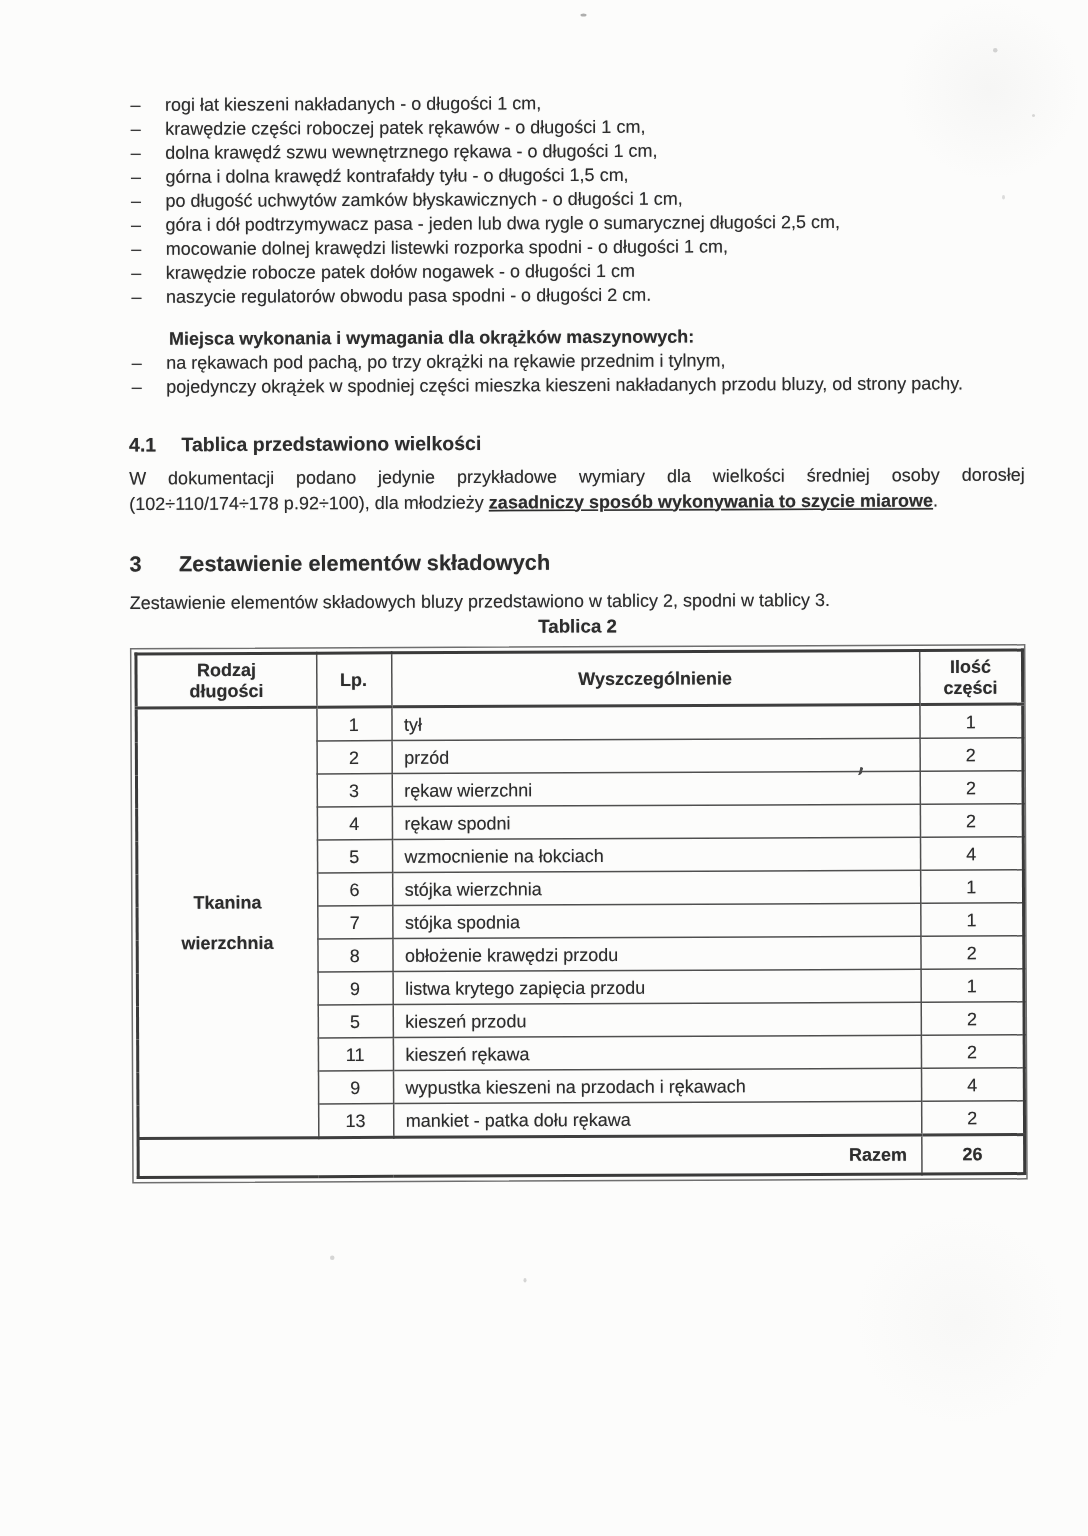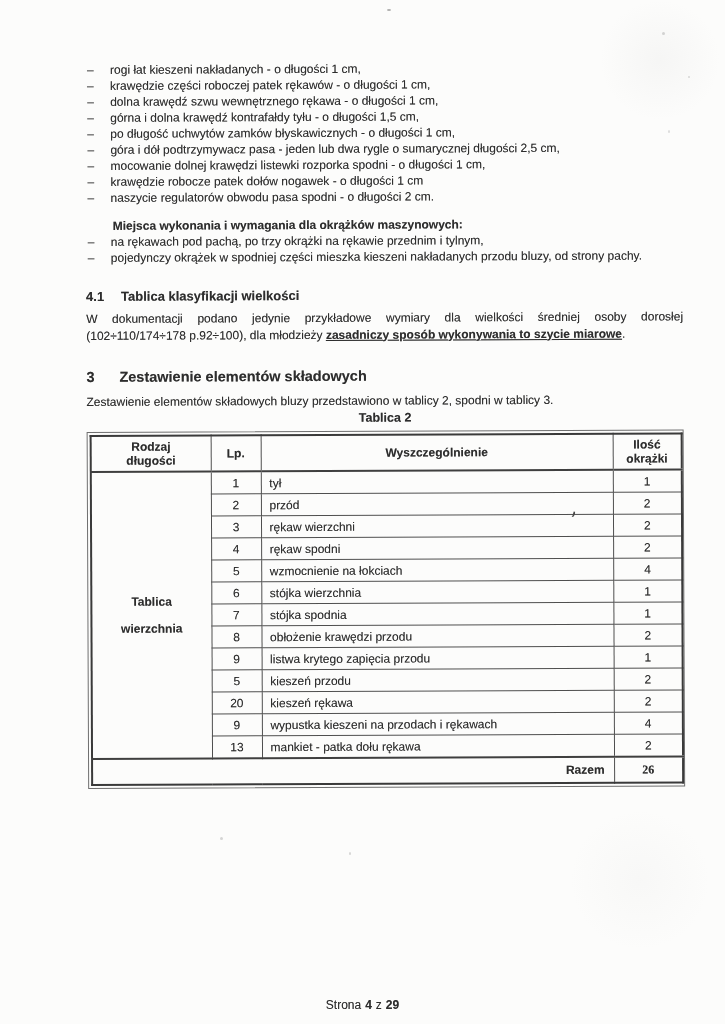--- a/index.html
+++ b/index.html
@@ -47,21 +47,21 @@
   th { font-weight:bold; text-align:center; line-height:14px; padding:3px 4px; height:32px; box-sizing:border-box; }
   tr.data-row td { height:21px; }
   td.c-lp  { text-align:center; }
   td.c-name{ text-align:left; padding-left:8px; }
   td.c-qty { text-align:center; }
   td.material-cell { text-align:center; vertical-align:middle; font-weight:bold; }
   td.material-cell div { line-height:27px; }
   tr.header-row th { border-bottom:2px solid #3f3f3f; }
   tr.total-row td { height:24px; border-top:2px solid #3f3f3f; font-weight:bold; }
   td.total-label { text-align:right; padding-right:9px; }
-  td.total-value { text-align:center;font-family:Liberation Serif, serif; }
+  td.total-value { text-align:center; }
 
   .footer {
     position:absolute; left:0; right:0; bottom:12px;
     text-align:center; font-size:12px; color:#2d2d2d;
     text-shadow:0 0 0.5px rgba(45,45,45,0.45);
   }
   .footer .b { font-weight:bold; }
   .footer .sep { margin:0 4px; }
   .footer .pre { margin-right:4px; }
 
@@ -124,21 +124,21 @@
           <span class="li-text">na rękawach pod pachą, po trzy okrążki na rękawie przednim i tylnym,</span>
         </li>
       <li>
           <span class="dash">–</span>
           <span class="li-text">pojedynczy okrążek w spodniej części mieszka kieszeni nakładanych przodu bluzy, od strony pachy.</span>
         </li>
     </ul>
 
     <div class="sec-heading h23">
       <span class="sec-num">4.1</span>
-      <span>Tablica klasyfikacji wielkości</span>
+      <span>Tablica przedstawiono wielkości</span>
     </div>
 
     <div class="para">
       <div class="jline">W dokumentacji podano jedynie przykładowe wymiary dla wielkości średniej osoby dorosłej</div>
       <div><span>(102÷110/174÷178 p.92÷100), dla młodzieży </span><span class="emph">zasadniczy sposób wykonywania to szycie miarowe</span><span>.</span></div>
     </div>
 
     <div class="sec-heading h3">
       <span class="sec-num">3</span>
       <span>Zestawienie elementów składowych</span>
@@ -158,28 +158,28 @@
         <thead>
           <tr class="header-row">
             <th>
                 <div>Rodzaj</div>
                 <div>długości</div>
               </th>
             <th>Lp.</th>
             <th>Wyszczególnienie</th>
             <th>
                 <div>Ilość</div>
-                <div>okrążki</div>
+                <div>części</div>
               </th>
           </tr>
         </thead>
         <tbody>
           <tr class="data-row">
             <td class="material-cell" rowspan="13">
-                <div>Tablica</div>
+                <div>Tkanina</div>
                 <div>wierzchnia</div>
               </td>
             <td class="c-lp">1</td>
               <td class="c-name">tył</td>
               <td class="c-qty">1</td>
           </tr>
           <tr class="data-row">
               <td class="c-lp">2</td>
               <td class="c-name">przód</td>
               <td class="c-qty">2</td>
@@ -218,21 +218,21 @@
               <td class="c-lp">9</td>
               <td class="c-name">listwa krytego zapięcia przodu</td>
               <td class="c-qty">1</td>
             </tr>
           <tr class="data-row">
               <td class="c-lp">5</td>
               <td class="c-name">kieszeń przodu</td>
               <td class="c-qty">2</td>
             </tr>
           <tr class="data-row">
-              <td class="c-lp">20</td>
+              <td class="c-lp">11</td>
               <td class="c-name">kieszeń rękawa</td>
               <td class="c-qty">2</td>
             </tr>
           <tr class="data-row">
               <td class="c-lp">9</td>
               <td class="c-name">wypustka kieszeni na przodach i rękawach</td>
               <td class="c-qty">4</td>
             </tr>
           <tr class="data-row">
               <td class="c-lp">13</td>
@@ -242,23 +242,20 @@
           <tr class="total-row">
             <td class="total-label" colspan="3">Razem</td>
             <td class="total-value">26</td>
           </tr>
         </tbody>
       </table>
     </div>
 
   </div>
 
-  <div class="footer">
-    <span class="pre">Strona</span><span class="b">4</span><span class="sep">z</span><span class="b">29</span>
-  </div>
 
   <div class="speck" style="left:387px; top:9px;  width:4px; height:2px;"></div>
   <div class="speck" style="left:662px; top:32px; width:3px; height:3px; opacity:.5;"></div>
   <div class="speck" style="left:688px; top:76px; width:2px; height:2px; opacity:.45;"></div>
   <div class="speck" style="left:668px; top:130px;width:2px; height:3px; opacity:.4;"></div>
   <div class="speck" style="left:220px; top:837px;width:3px; height:3px; opacity:.5;"></div>
   <div class="speck" style="left:349px; top:852px;width:2px; height:3px; opacity:.5;"></div>
   <div class="artifact-comma"></div>
 </div>
 

